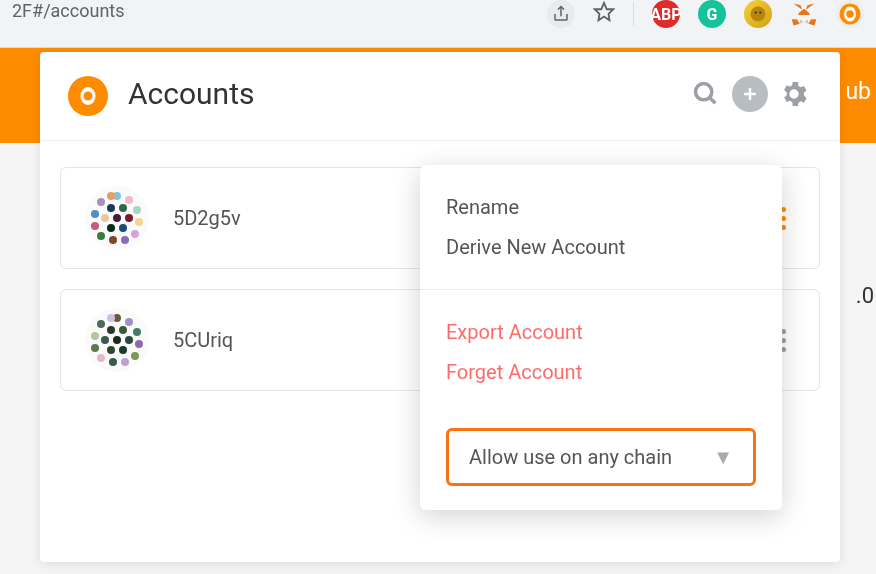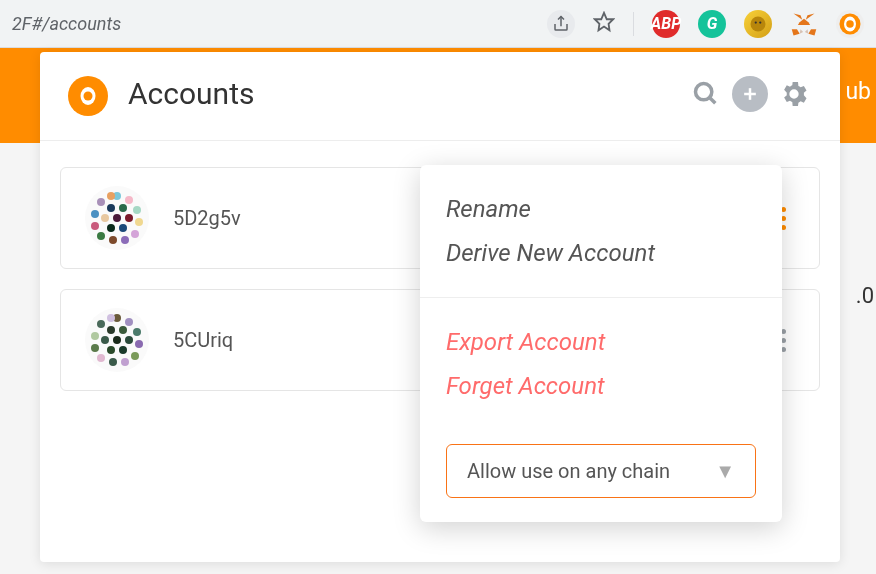--- a/index.html
+++ b/index.html
@@ -10,24 +10,23 @@
       height: 574px;
       overflow: hidden;
       position: relative;
     }
     
     
     .browser-bar {
       height: 48px;
       background: #f1f3f4;
       display: flex;
-      align-items: center;
+      align-items: flex-start;
       padding: 0 12px;
       border-bottom: 1px solid #dadce0;
-      font-style: italic;
     }
     .url-text {
       color: #5f6368;
       font-size: 18px;
       flex: 1;
     }
     .browser-icons {
       display: flex;
       align-items: center;
       gap: 18px;
@@ -158,32 +157,31 @@
       z-index: 100;
       padding-bottom: 24px;
     }
     .menu-section {
       padding: 22px 26px;
     }
     .menu-section.bordered {
       border-bottom: 1px solid #eee;
     }
     .menu-item {
-      font-size: 24px;
+      font-size: 20px;
       color: #555;
       padding: 8px 0;
       cursor: pointer;
-      font-style: italic;
     }
     .menu-item.danger {
       color: #ff6b6b;
     }
     .chain-select {
       margin: 14px 26px 0 26px;
-      border: 1px solid #f97316;
+      border: 3px solid #f97316;
       border-radius: 6px;
       padding: 14px 20px;
       display: flex;
       align-items: center;
       justify-content: space-between;
       cursor: pointer;
       font-size: 20px;
       color: #555;
     }
     .chain-select .chev {

